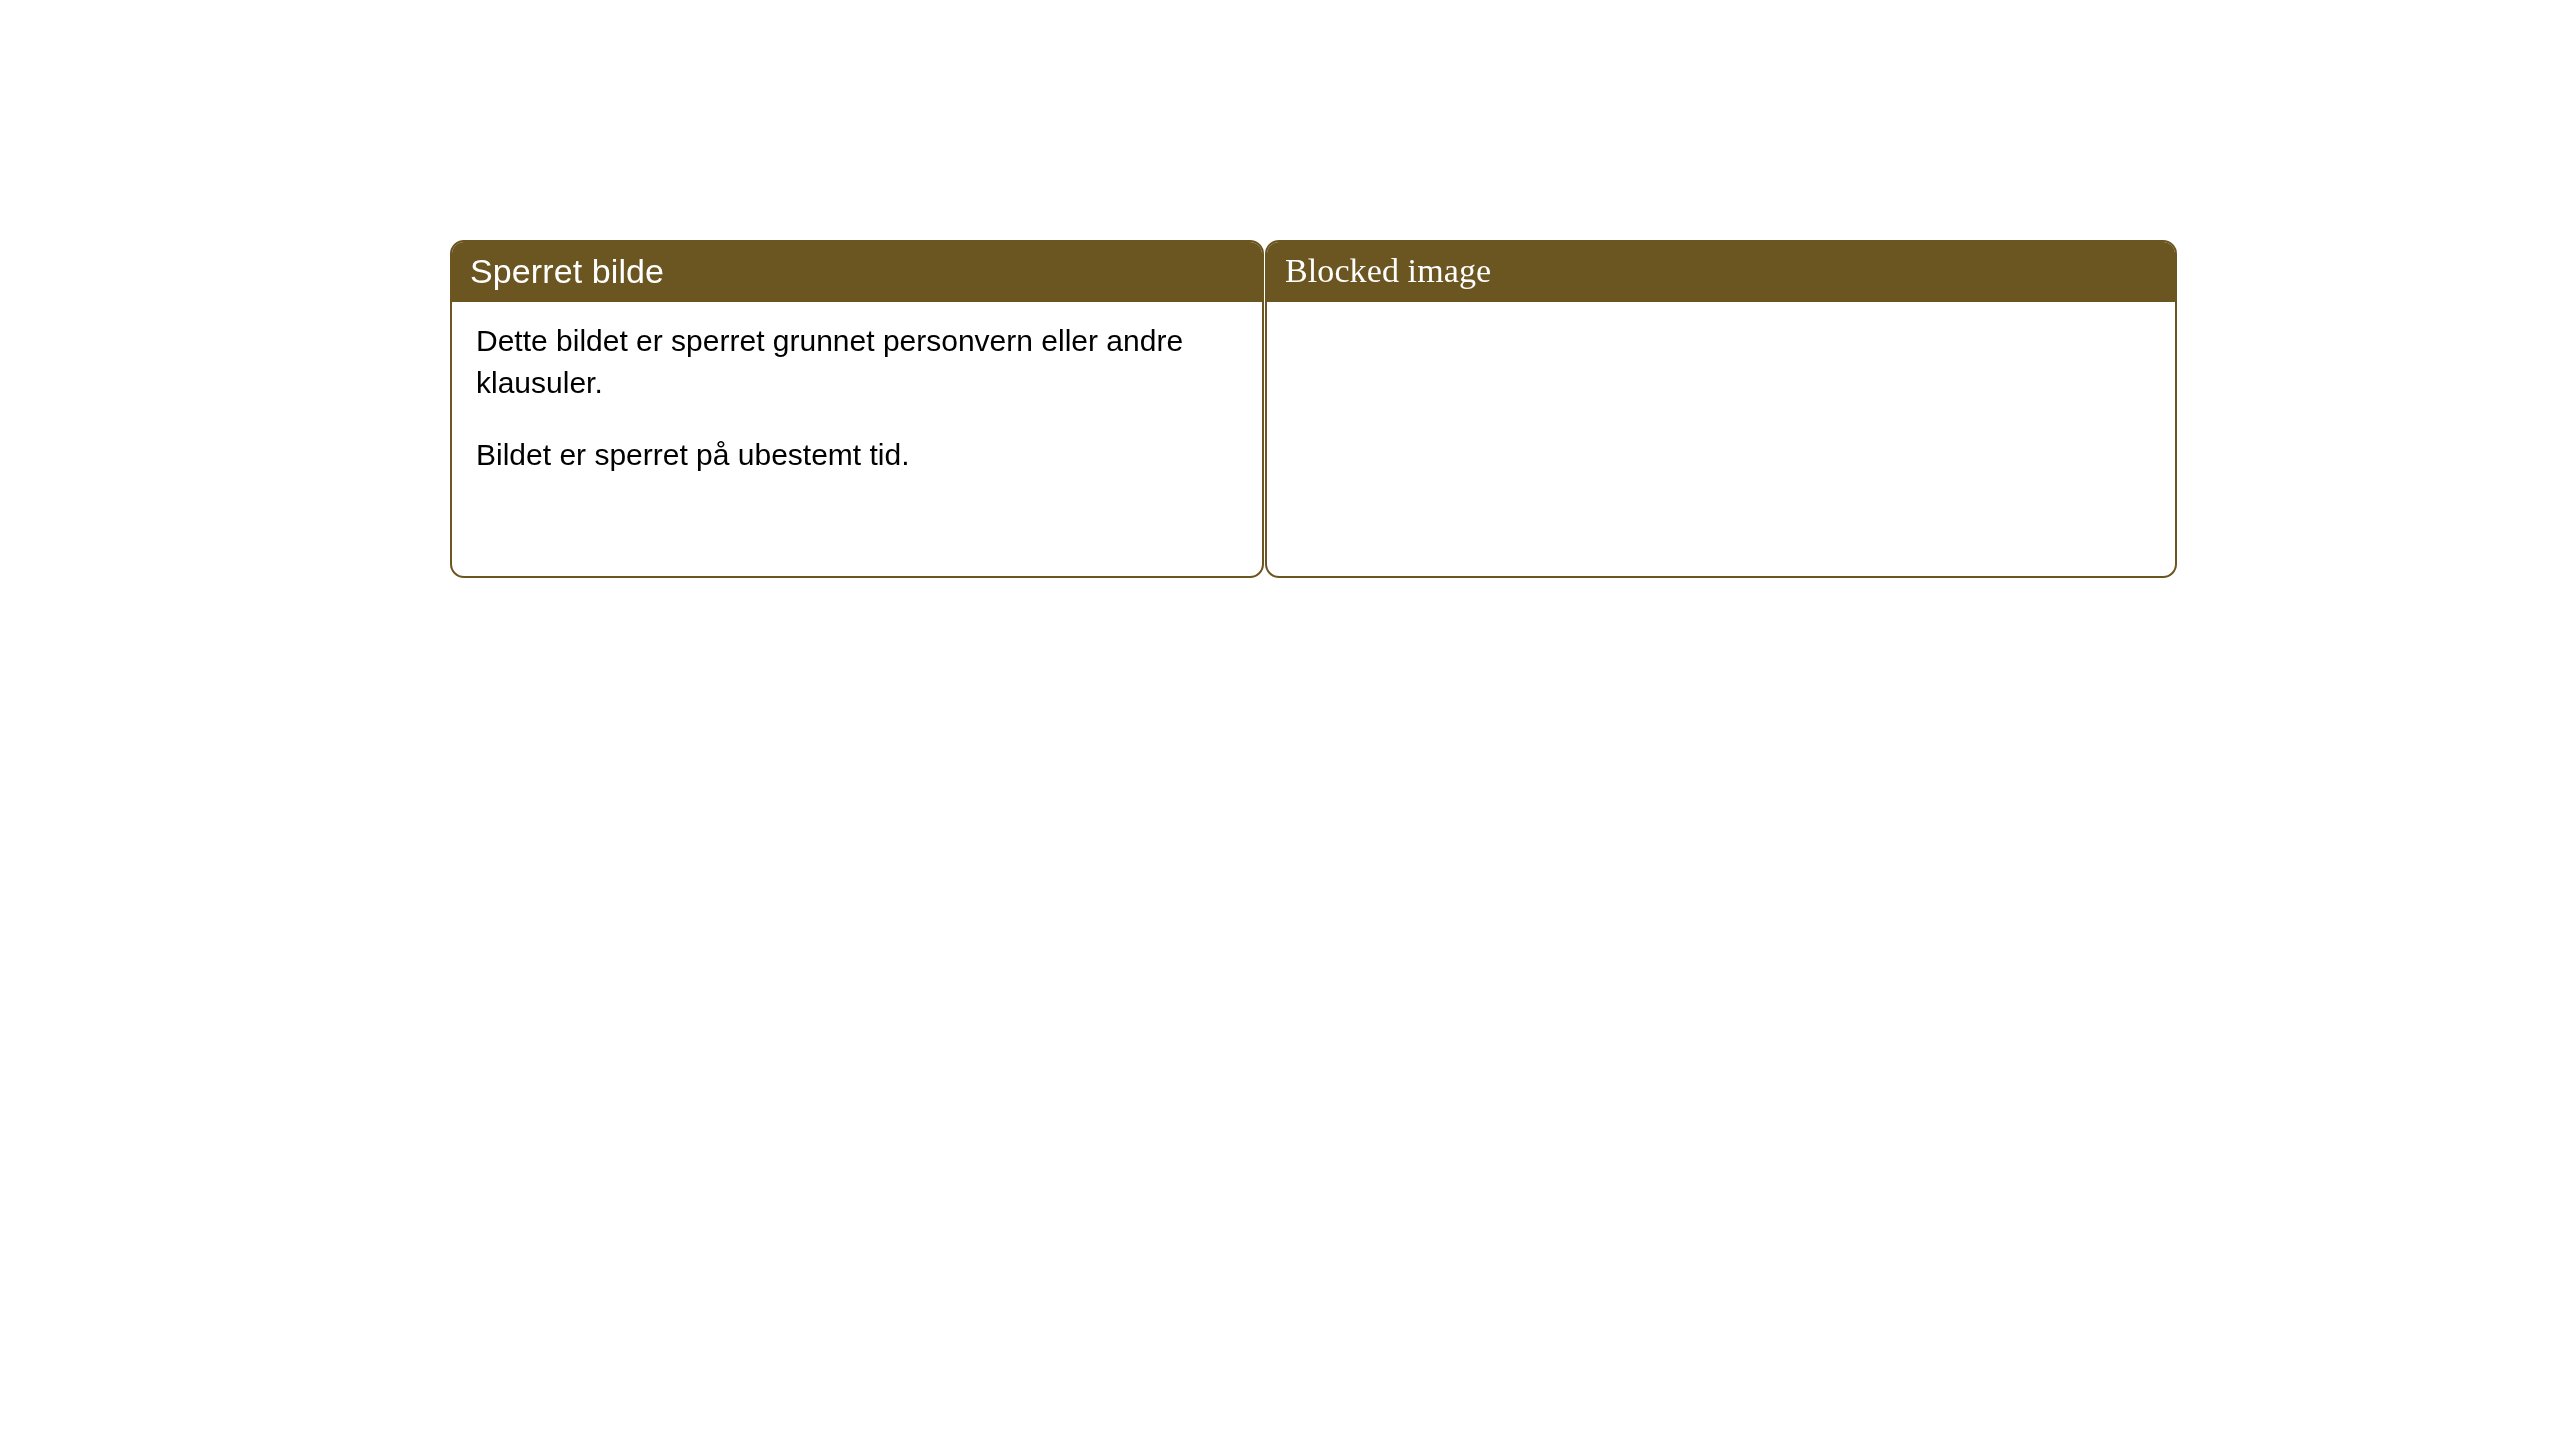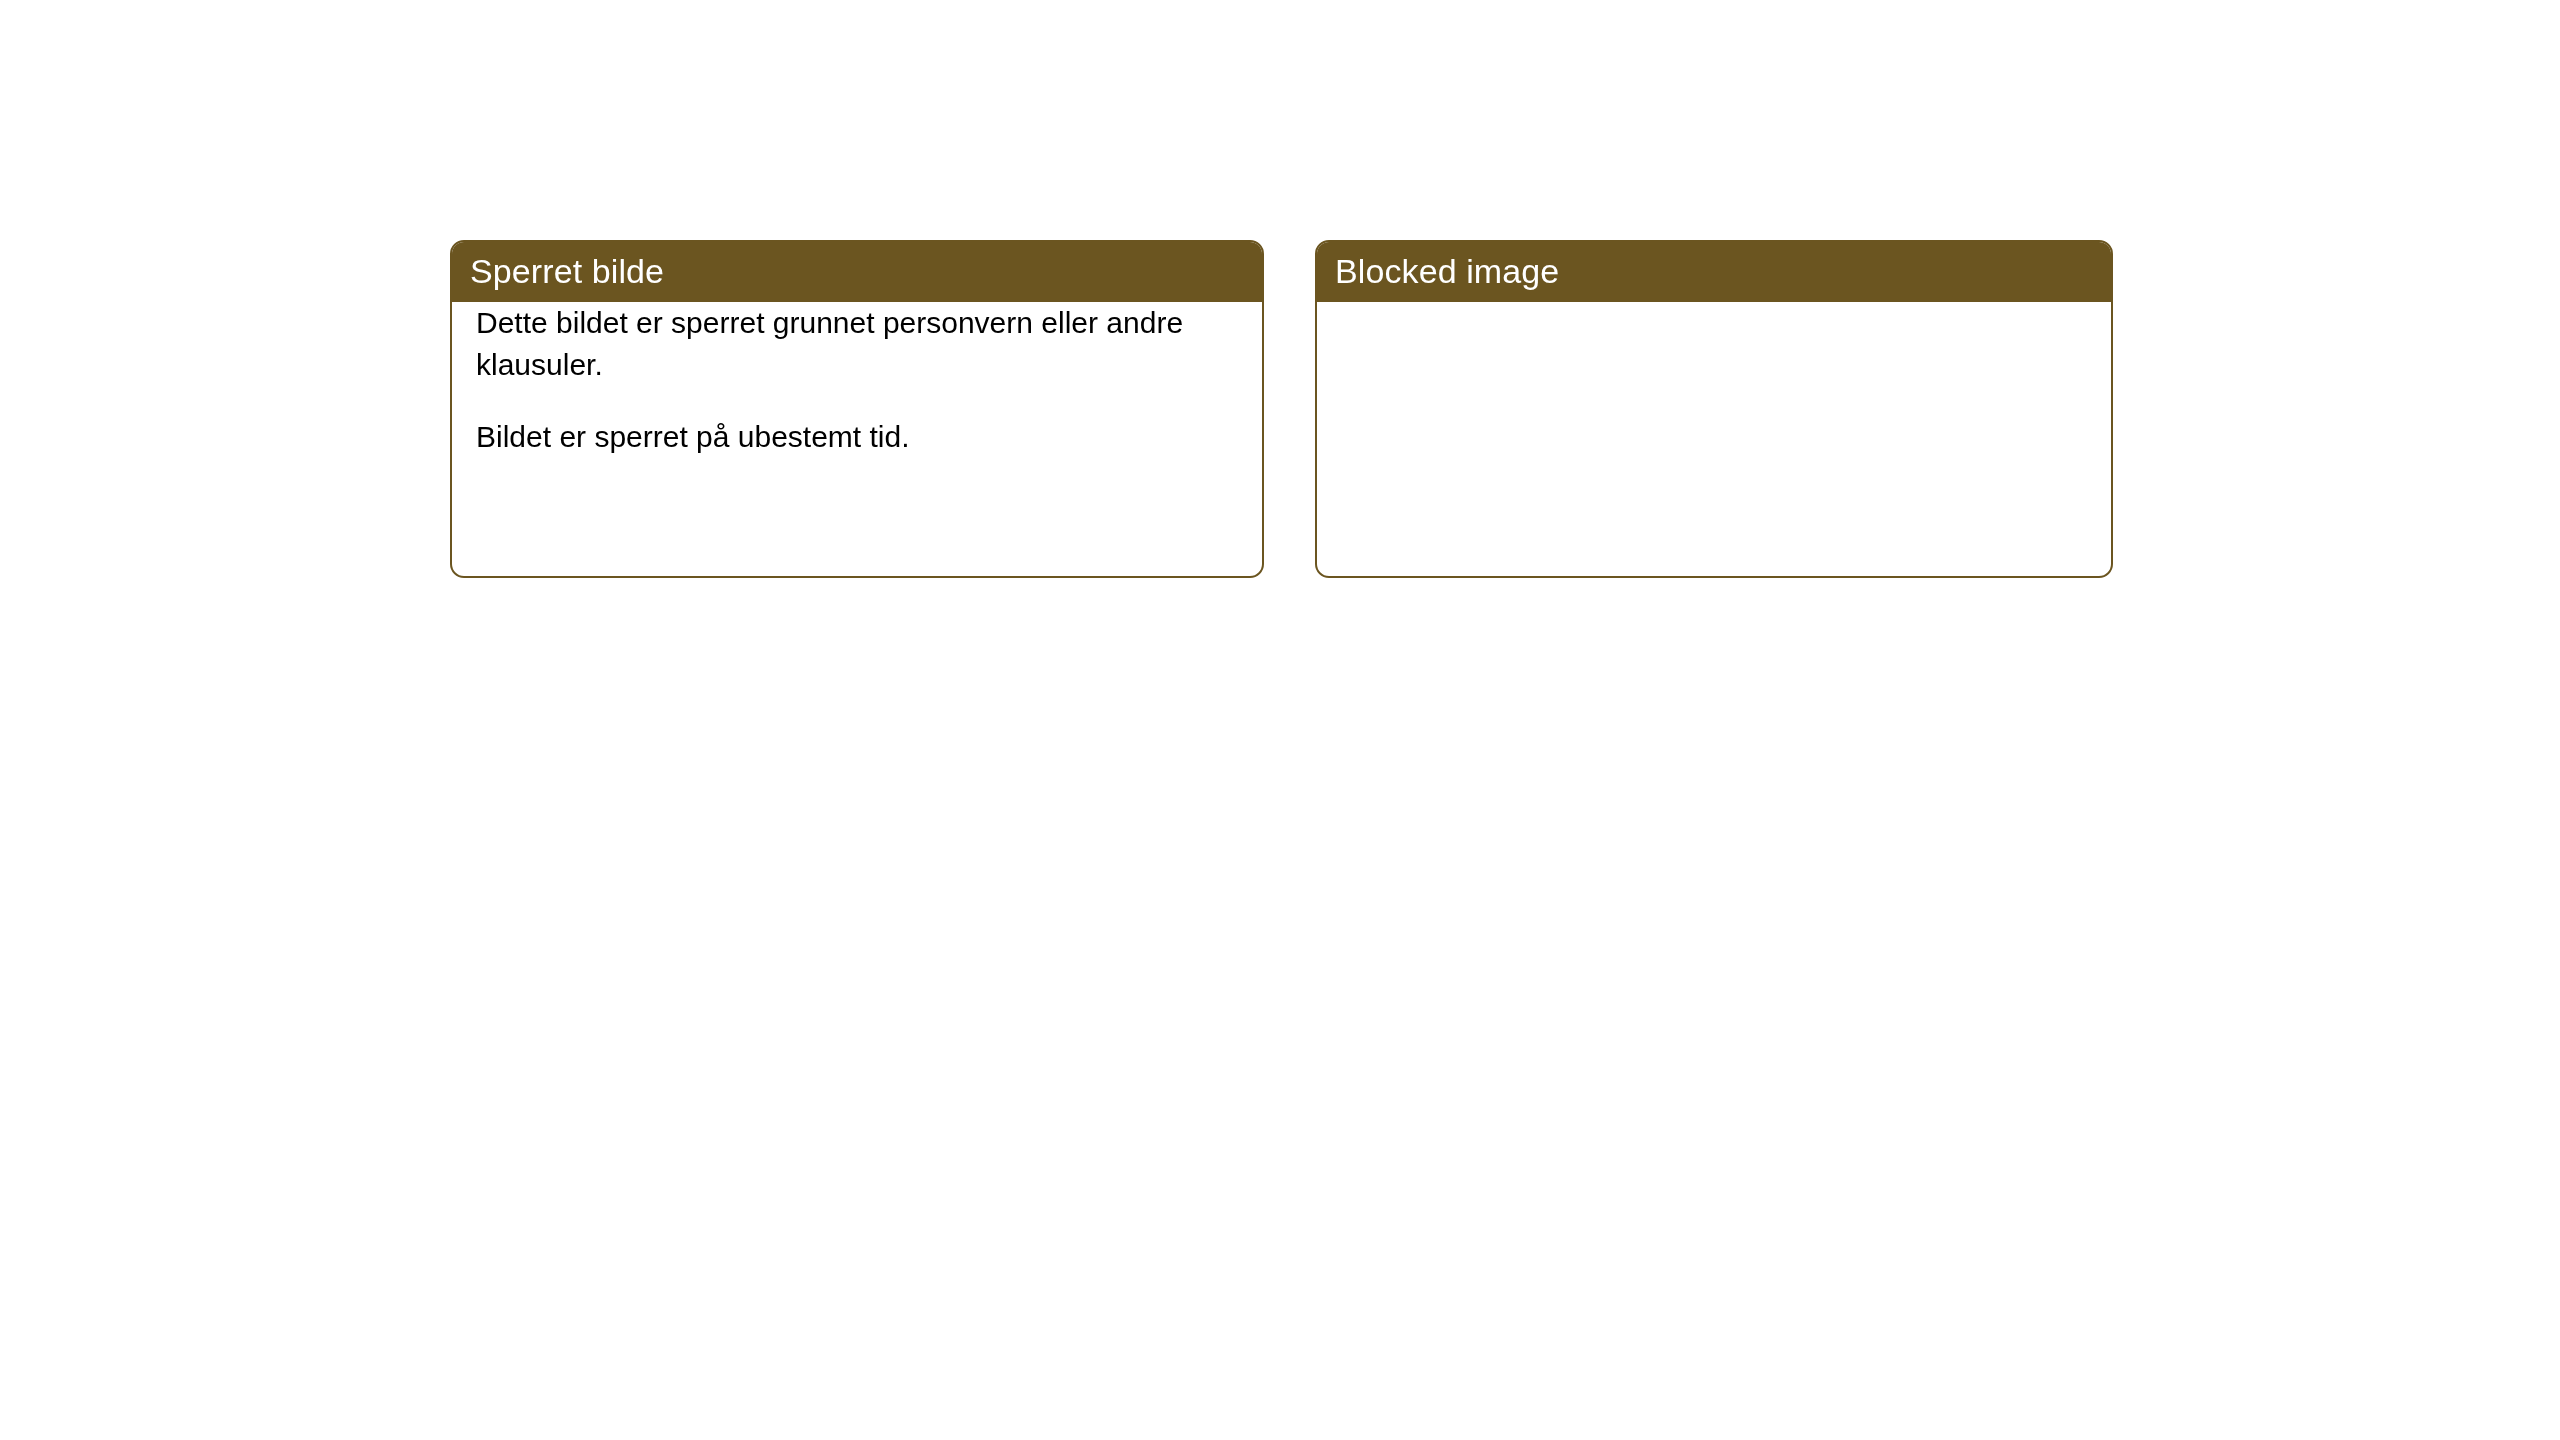--- a/index.html
+++ b/index.html
@@ -32,24 +32,25 @@
   }
 
   .card-left {
     left: 450px;
     top: 240px;
     width: 814px;
     height: 338px;
   }
 
   .card-right {
-    left: 1315px;
+    left: 1265px;
     top: 240px;
-    width: 798px;
+    width: 912px;
     height: 338px;
+    font-family: Liberation Serif, serif;
   }
 
   .card-header {
     box-sizing: border-box;
     height: 62px;
     background: #6b5520;
     display: flex;
     align-items: center;
     padding: 0 0 0 20px;
     border-top-left-radius: 12px;
@@ -61,21 +62,21 @@
     color: #ffffff;
     font-size: 34px;
     line-height: 1;
     font-weight: 400;
     letter-spacing: 0.1px;
     white-space: nowrap;
   }
 
   .card-body {
     box-sizing: border-box;
-    padding: 0 22px 0 24px;
+    padding: 18px 22px 0 24px;
     color: #000000;
     font-size: 30px;
     line-height: 42px;
     font-weight: 400;
   }
 
   .card-body p {
     margin: 0;
   }
 

